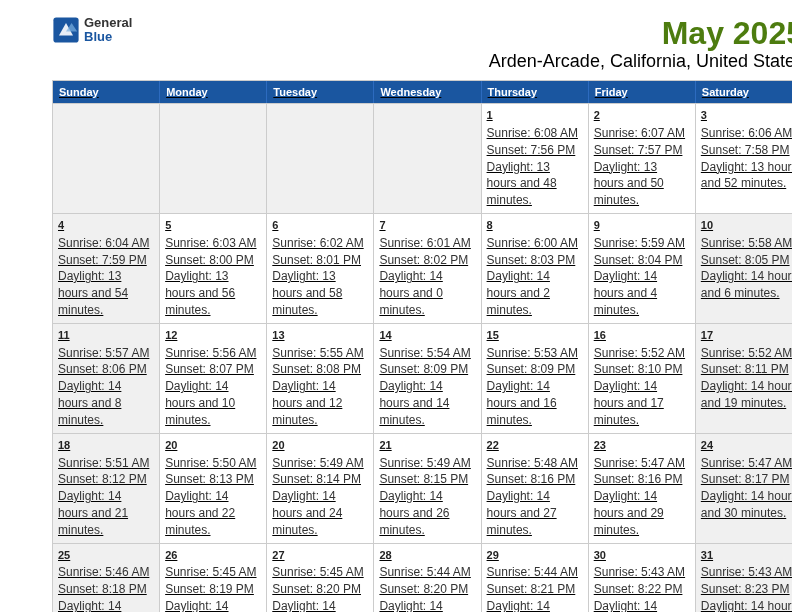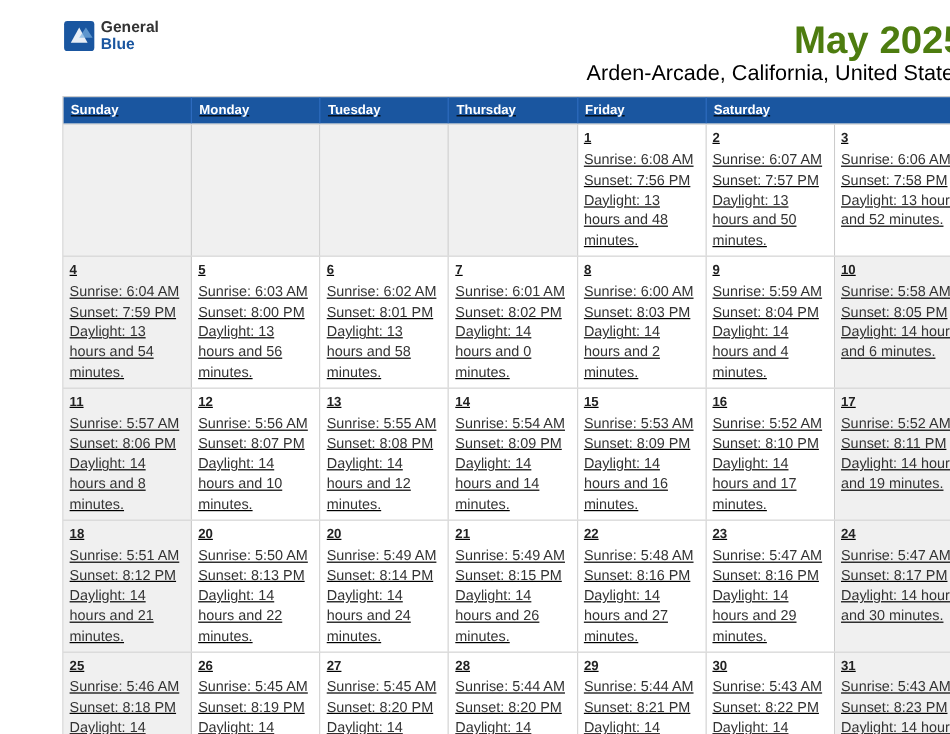--- a/index.html
+++ b/index.html
@@ -131,20 +131,21 @@
       <div class="month-title">May 2025</div>
       <div class="location">Arden-Arcade, California, United States</div>
     </div>
   </div>
 
   <div class="calendar">
     <div class="cal-header">
       <div class="cal-header-cell">Sunday</div>
       <div class="cal-header-cell">Monday</div>
       <div class="cal-header-cell">Tuesday</div>
+      <div class="cal-header-cell">Wednesday</div>
       <div class="cal-header-cell">Thursday</div>
       <div class="cal-header-cell">Friday</div>
       <div class="cal-header-cell">Saturday</div>
     </div>
     <div class="cal-body" id="cal-body">
     <div class="cal-row">
           <div class="cal-cell shaded"></div>
           <div class="cal-cell shaded"></div>
           <div class="cal-cell shaded"></div>
           <div class="cal-cell shaded"></div>

